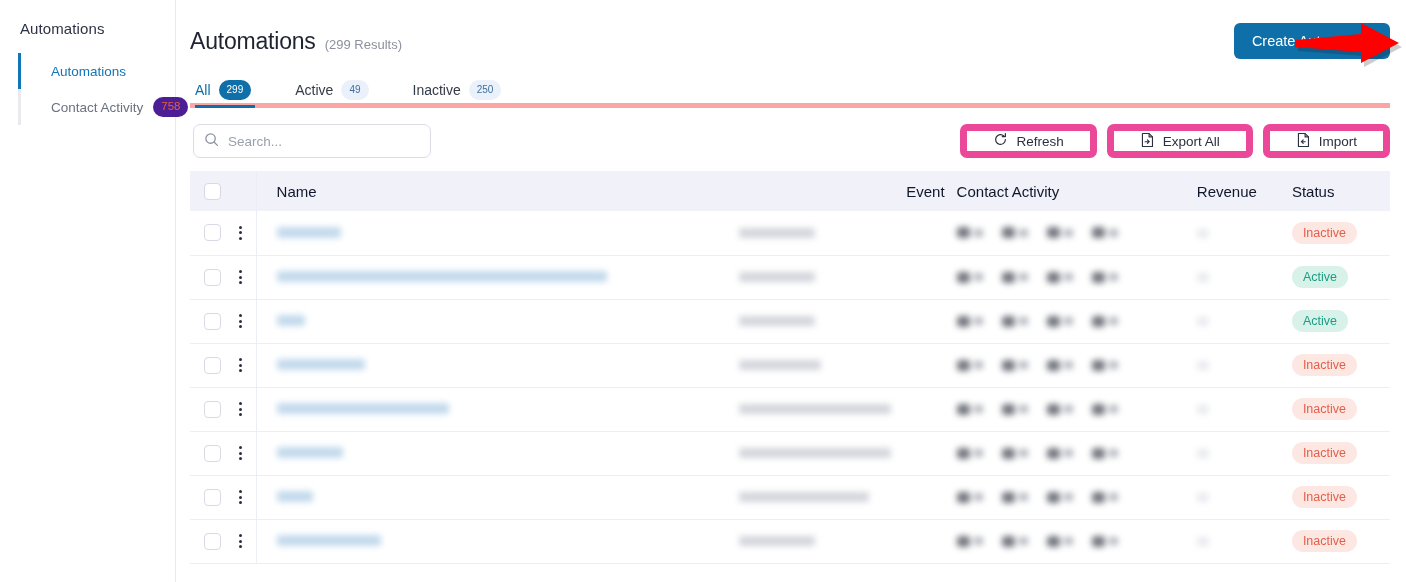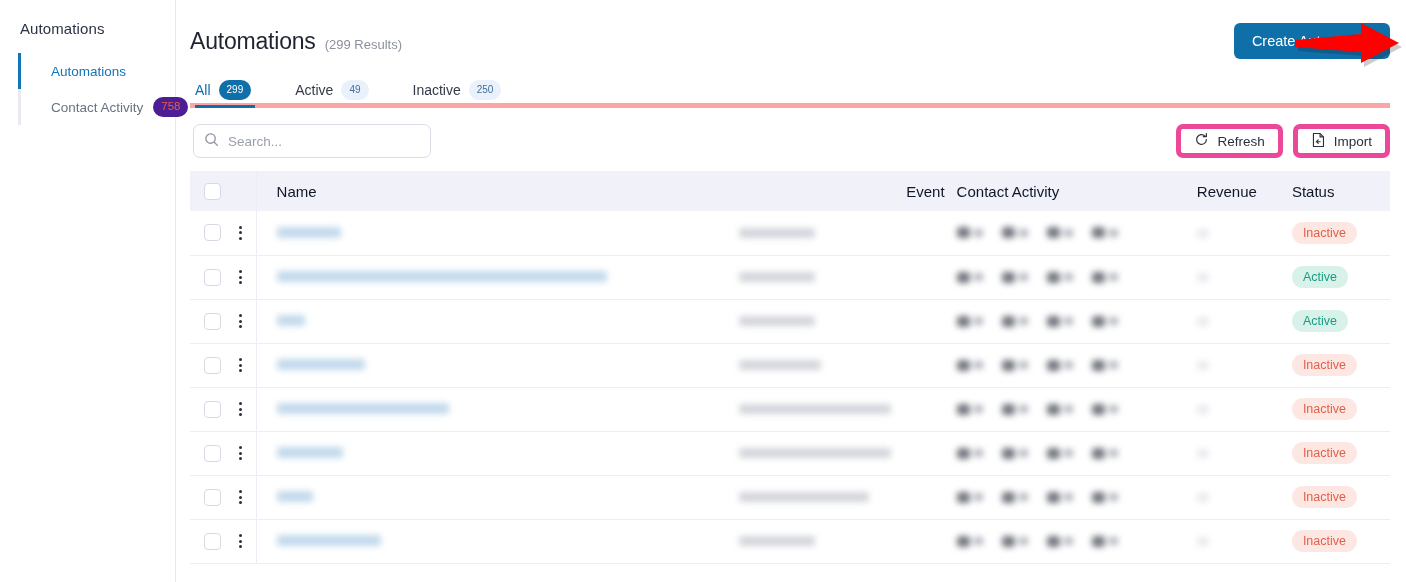--- a/index.html
+++ b/index.html
@@ -107,22 +107,22 @@
     border: none; outline: none; flex: 1;
     font-size: 13.5px; color: #000000;
     font-family: "Liberation Sans", sans-serif;
     margin-left: 9px; background: transparent;
   }
   .search-box input::placeholder { color: #9aa0ad; }
 
   .toolbar-right { margin-left: auto; display: flex; gap: 10px; }
   .tb-btn {
     display: flex; align-items: center; gap: 8px;
-    height: 34px; padding: 0 13px;
-    border: 5px solid #ec4899; border-radius: 7px;
+    height: 34px; padding: 0 26px;
+    border: 7px solid #ec4899; border-radius: 7px;
     background: #fff; cursor: pointer;
     font-size: 13.5px; color: #2b3040;
     font-family: "Liberation Sans", sans-serif;
     white-space: nowrap;
   }
 
   
   .table-wrap { margin-top: 13px; }
   table { width: 1200px; border-collapse: collapse; table-layout: fixed; }
   thead tr { background: #f1f1f9; height: 40px; }
@@ -252,20 +252,30 @@
         <button class="tb-btn">
           <span>
             <svg width="15" height="15" viewBox="0 0 16 16" fill="none">
               <path d="M13.2 8a5.2 5.2 0 1 1-1.6-3.75" stroke="#2b3040" stroke-width="1.3" stroke-linecap="round"></path>
               <path d="M13.2 1.6V4.9h-3.3" stroke="#2b3040" stroke-width="1.3" stroke-linecap="round" stroke-linejoin="round"></path>
             </svg>
           </span>
           <span>Refresh</span>
         </button>
 
+        <button class="tb-btn">
+          <span>
+            <svg width="15" height="16" viewBox="0 0 16 17" fill="none">
+              <path d="M2.6 1.6h7.1l3.6 3.6v10.2H2.6z" stroke="#2b3040" stroke-width="1.2" stroke-linejoin="round"></path>
+              <path d="M9.7 1.6v3.6h3.6" stroke="#2b3040" stroke-width="1.2" stroke-linejoin="round"></path>
+              <path d="M5.4 10.3h4.2M7.9 8.4l1.9 1.9-1.9 1.9" stroke="#2b3040" stroke-width="1.2" stroke-linecap="round" stroke-linejoin="round"></path>
+            </svg>
+          </span>
+          <span>Export All</span>
+        </button>
 
         <button class="tb-btn">
           <span>
             <svg width="15" height="16" viewBox="0 0 16 17" fill="none">
               <path d="M2.6 1.6h7.1l3.6 3.6v10.2H2.6z" stroke="#2b3040" stroke-width="1.2" stroke-linejoin="round"></path>
               <path d="M9.7 1.6v3.6h3.6" stroke="#2b3040" stroke-width="1.2" stroke-linejoin="round"></path>
               <path d="M9.8 10.3H5.6M7.7 8.4 5.8 10.3l1.9 1.9" stroke="#2b3040" stroke-width="1.2" stroke-linecap="round" stroke-linejoin="round"></path>
             </svg>
           </span>
           <span>Import</span>

